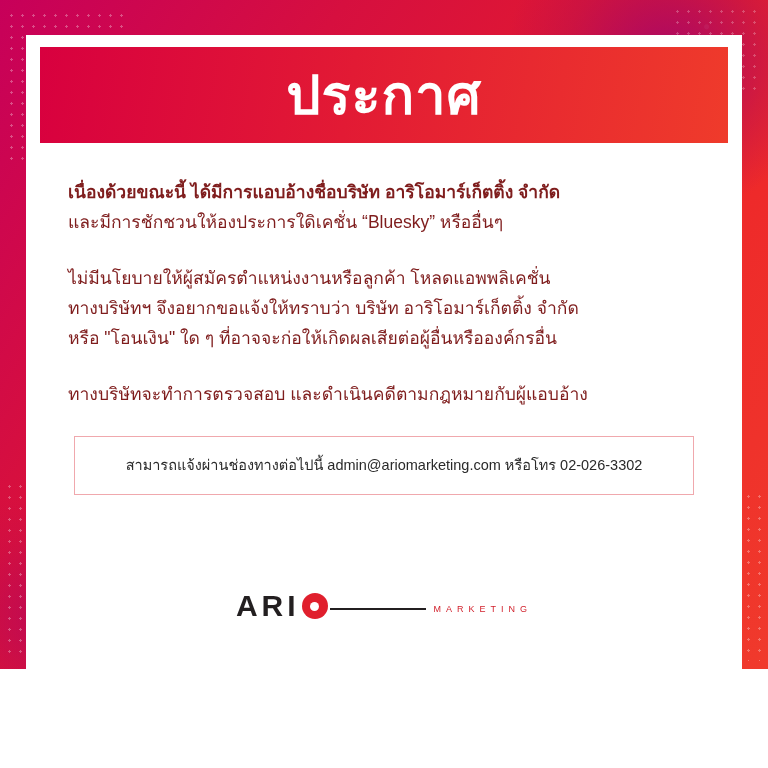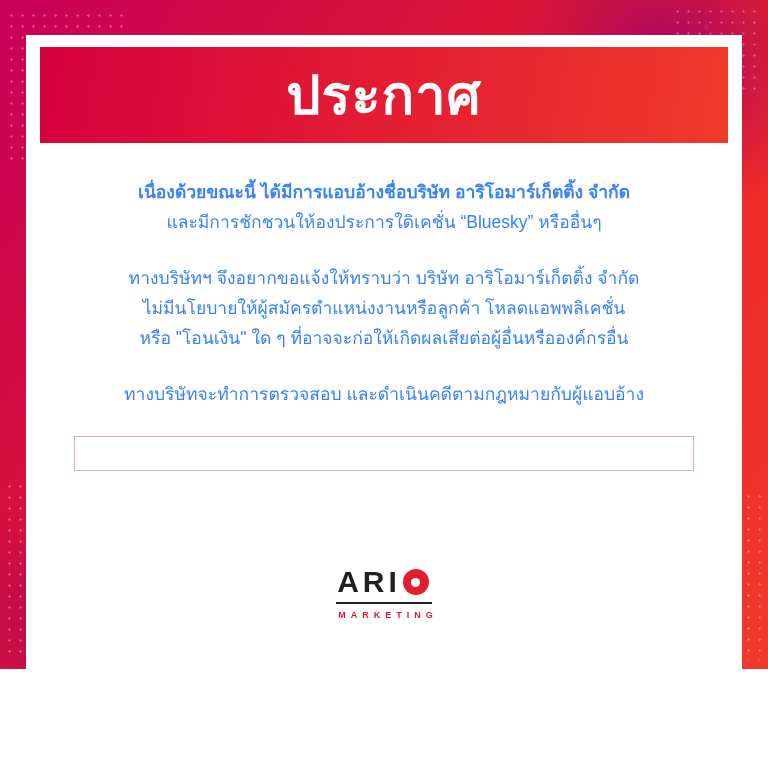--- a/index.html
+++ b/index.html
@@ -81,22 +81,21 @@
   .body {
     flex: 1;
     padding: 34px 42px 0 42px;
     display: flex;
     flex-direction: column;
     align-items: center;
   }
 
   .para {
     width: 100%;
-    text-align: center;
-    color: #3b82f6;
+    color: #7f1d1d;
     font-size: 17.5px;
     line-height: 1.72;
     margin-bottom: 22px;
   }
   .para .line { display: block; }
   .para .b { font-weight: bold; }
 
   .p1 { margin-bottom: 26px; }
   .p2 { margin-bottom: 26px; }
   .p3 { margin-bottom: 22px; }
@@ -116,21 +115,21 @@
   .footer {
     flex: 1;
     display: flex;
     flex-direction: column;
     align-items: center;
     justify-content: center;
     padding-bottom: 18px;
   }
   .logo {
     display: flex;
-    flex-direction: column;
+    flex-direction: row;
     align-items: center;
   }
   .logo-word {
     display: flex;
     align-items: center;
     font-size: 30px;
     font-weight: bold;
     letter-spacing: 4px;
     color: #231f20;
     line-height: 1;
@@ -154,21 +153,21 @@
     margin-left: -4.5px;
     margin-top: -4.5px;
     background: #ffffff;
     border-radius: 50%;
   }
   .logo-sub {
     margin-top: 6px;
     font-size: 9px;
     letter-spacing: 5px;
     color: #d11f2a;
-    font-weight: bold;
+    font-weight: normal;
     padding-left: 8px;
   }
   .logo-rule {
     width: 96px;
     height: 2px;
     background: #231f20;
     margin-top: 5px;
   }
 </style>
 </head>
@@ -189,30 +188,31 @@
     </div>
 
     <div class="body">
 
       <div class="para p1">
         <span class="line b">เนื่องด้วยขณะนี้ ได้มีการแอบอ้างชื่อบริษัท อาริโอมาร์เก็ตติ้ง จำกัด</span>
         <span class="line">และมีการชักชวนให้องประการใดิเคชั่น “Bluesky” หรืออื่นๆ</span>
       </div>
 
       <div class="para p2">
+        <span class="line">ไม่มีนโยบายให้ผู้สมัครตำแหน่งงานหรือลูกค้า โหลดแอพพลิเคชั่น</span>
         <span class="line">ทางบริษัทฯ จึงอยากขอแจ้งให้ทราบว่า บริษัท อาริโอมาร์เก็ตติ้ง จำกัด</span>
-        <span class="line">ไม่มีนโยบายให้ผู้สมัครตำแหน่งงานหรือลูกค้า โหลดแอพพลิเคชั่น</span>
         <span class="line">หรือ "โอนเงิน" ใด ๆ ที่อาจจะก่อให้เกิดผลเสียต่อผู้อื่นหรือองค์กรอื่น</span>
       </div>
 
       <div class="para p3">
         <span class="line">ทางบริษัทจะทำการตรวจสอบ และดำเนินคดีตามกฎหมายกับผู้แอบอ้าง</span>
       </div>
 
       <div class="notice">
+        <span class="line">สามารถแจ้งผ่านช่องทางต่อไปนี้ admin@ariomarketing.com หรือโทร 02-026-3302</span>
       </div>
 
       <div class="footer">
         <div class="logo">
           <div class="logo-word">
             <span>ARI</span>
             <span class="logo-o"></span>
           </div>
           <div class="logo-rule"></div>
           <div class="logo-sub">MARKETING</div>

